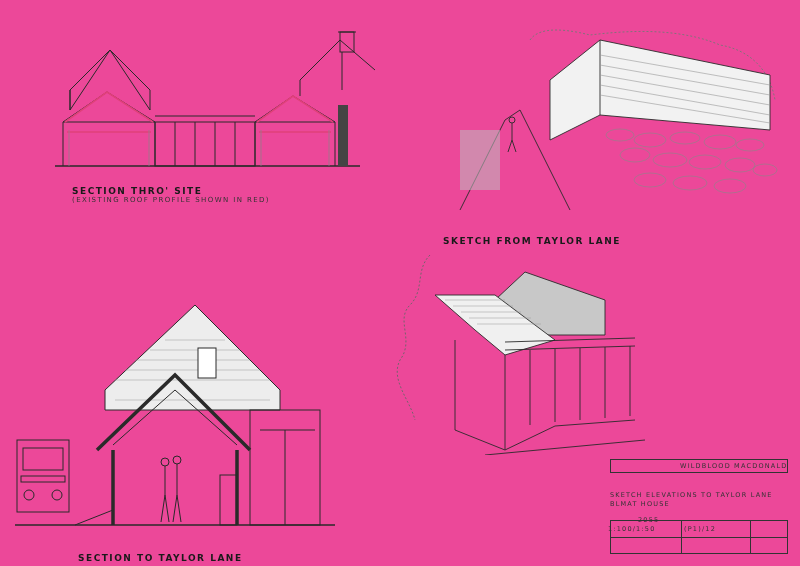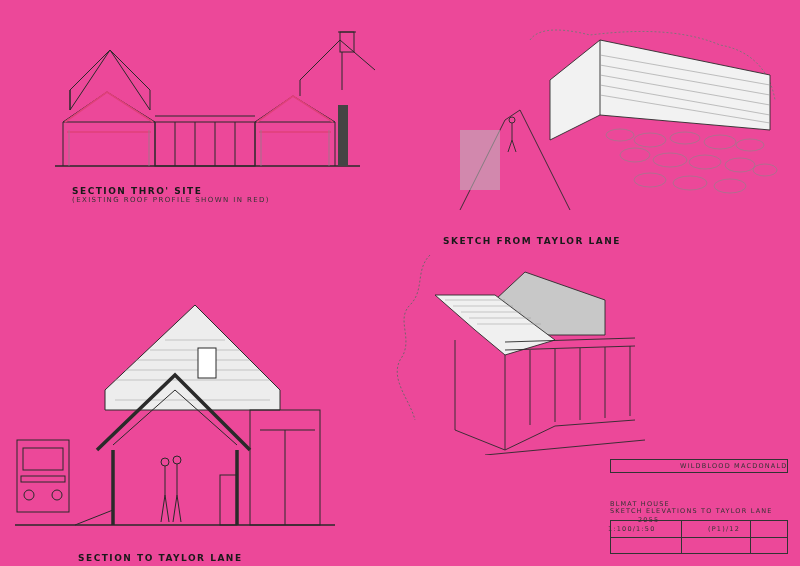--- a/index.html
+++ b/index.html
@@ -221,23 +221,23 @@
       <rect x="6" y="176" width="44" height="6"></rect>
       <circle cx="14" cy="195" r="5"></circle>
       <circle cx="42" cy="195" r="5"></circle>
     </g>
   </svg>
   <div class="label" style="left:78px;top:541px;margin-top:12px;">Section to Taylor Lane</div>
 
   <div class="tb-box" style="left:610px;top:459px;width:178px;height:14px;"></div>
   <div class="tb-text" style="left:660px;top:462px;margin-left:20px;">Wildblood Macdonald</div>
   <div class="tb-text" style="left:610px;top:500px;">Blmat House</div>
-  <div class="tb-text" style="left:610px;top:507px;">Sketch elevations to Taylor Lane</div>
+  <div class="tb-text" style="left:610px;top:491px;">Sketch elevations to Taylor Lane</div>
 
   <div class="tb-box" style="left:610px;top:520px;width:178px;height:34px;"></div>
   <div style="position:absolute;left:610px;top:537px;width:178px;border-top:1px solid #333;"></div>
   <div style="position:absolute;left:681px;top:520px;height:34px;border-left:1px solid #333;"></div>
   <div style="position:absolute;left:750px;top:520px;height:34px;border-left:1px solid #333;"></div>
   <div class="tb-text" style="left:608px;top:525px;">1:100/1:50</div>
-  <div class="tb-text" style="left:680px;top:525px;padding-left:28px;">(P1)/12</div>
+  <div class="tb-text" style="left:656px;top:525px;padding-left:28px;">(P1)/12</div>
   <div class="tb-text" style="left:638px;top:516px;">2055</div>
 
 </div>
 
 </body></html>

